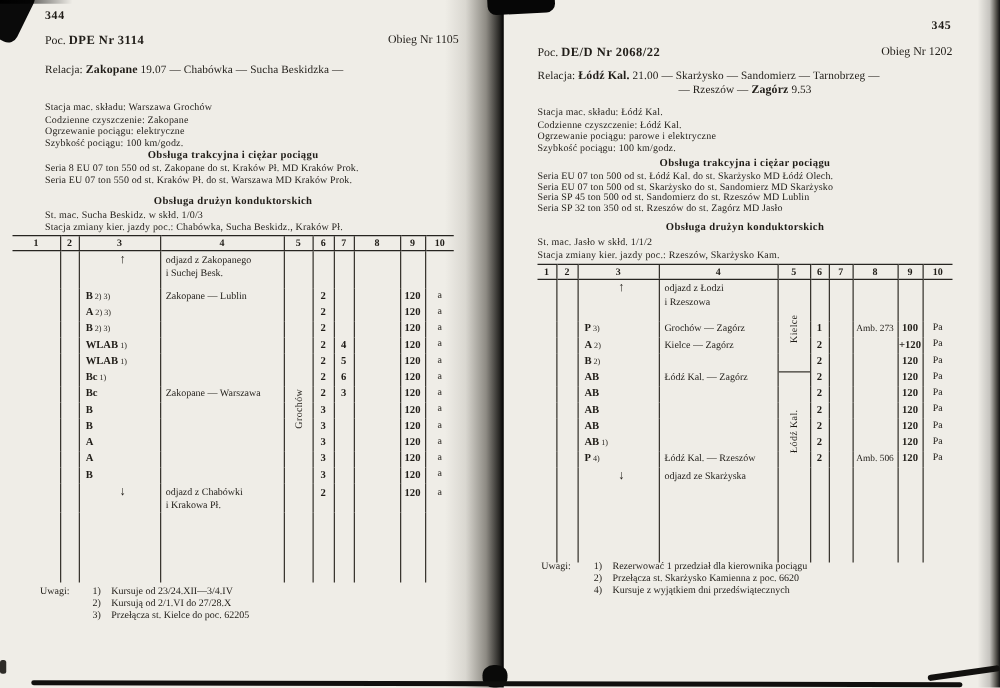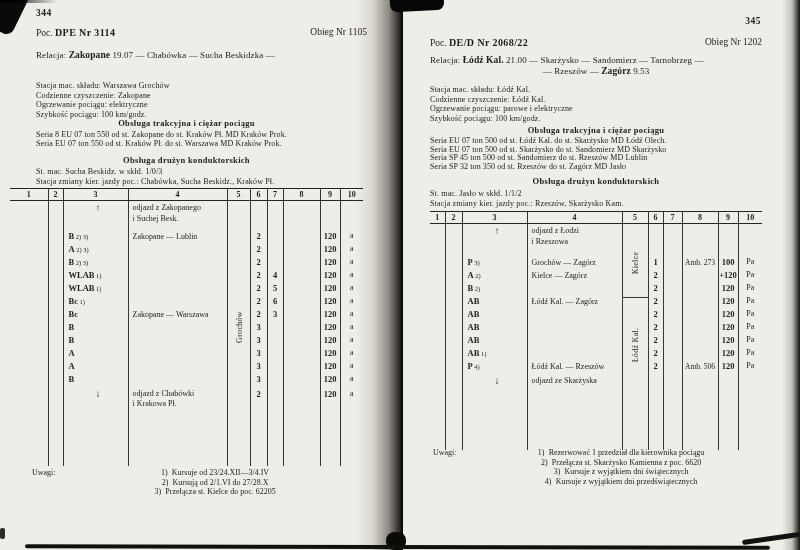--- a/index.html
+++ b/index.html
@@ -49,21 +49,21 @@
   td.v{text-align:center;font-weight:bold;font-size:8.5px;}
   td.amb{text-align:center;font-size:7.5px;padding-top:1px;}
   td.brk{text-align:center;font-size:8px;}
   tr.arrow-row td{padding-top:2px;}
   .arr{display:block;text-align:center;font-size:10px;line-height:10px;}
   .vlabel{position:absolute;font-size:8px;letter-spacing:.3px;white-space:nowrap;
     transform:translate(-50%,-50%) rotate(-90deg);}
   .v5sep{position:absolute;height:1px;background:#3a3730;}
 
   
-  .uwagi{font-size:8px;line-height:9.5px;text-align:center;}
+  .uwagi{font-size:8px;line-height:9.5px;}
   .uwagi .ulabel{position:absolute;left:0;top:0;}
   .uwagi .uitems{padding-left:42px;}
   .un{display:inline-block;width:15px;}
 </style>
 </head>
 <body>
 
 <div class="abs paper"></div>
 
 <section class="page" id="pageL">
@@ -540,21 +540,20 @@
     <div class="vlabel" style="left:205px;top:52px">Kielce</div>
     <div class="vlabel" style="left:205px;top:134px">Łódź Kal.</div>
     <div class="v5sep" style="left:193px;top:86px;width:25px"></div>
   </div>
 
   <div class="abs uwagi" style="left:3px;top:448px;width:330px">
     <span class="ulabel">Uwagi:</span>
     <div class="uitems" id="uwagiR">
         <div><span class="un">1)</span><span>Rezerwować 1 przedział dla kierownika pociągu</span></div>
         <div><span class="un">2)</span><span>Przełącza st. Skarżysko Kamienna z poc. 6620</span></div>
-        <div><span class="un">3)</span><span>Kursuje z wyjątkiem dni świątecznych</span></div>
         <div><span class="un">4)</span><span>Kursuje z wyjątkiem dni przedświątecznych</span></div>
       </div>
   </div>
 </section>
 
 <div class="abs gutter"></div>
 <div class="abs gutter-top"></div>
 <div class="abs gutter-bot"></div>
 <div class="abs edge-right"></div>
 <div class="abs corner-tl"></div>

